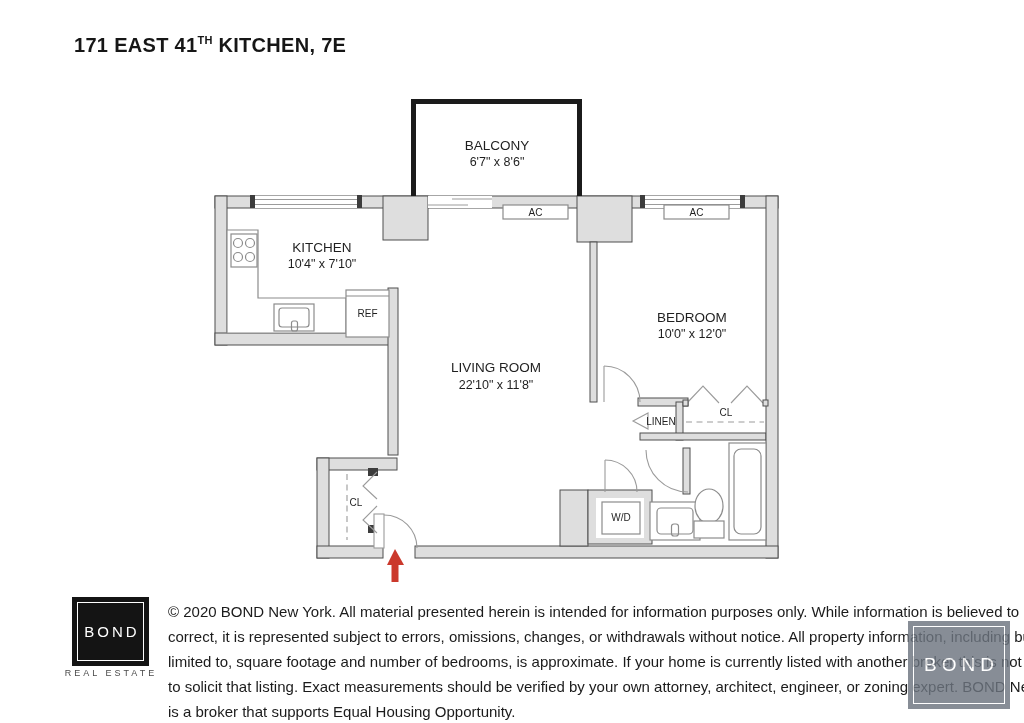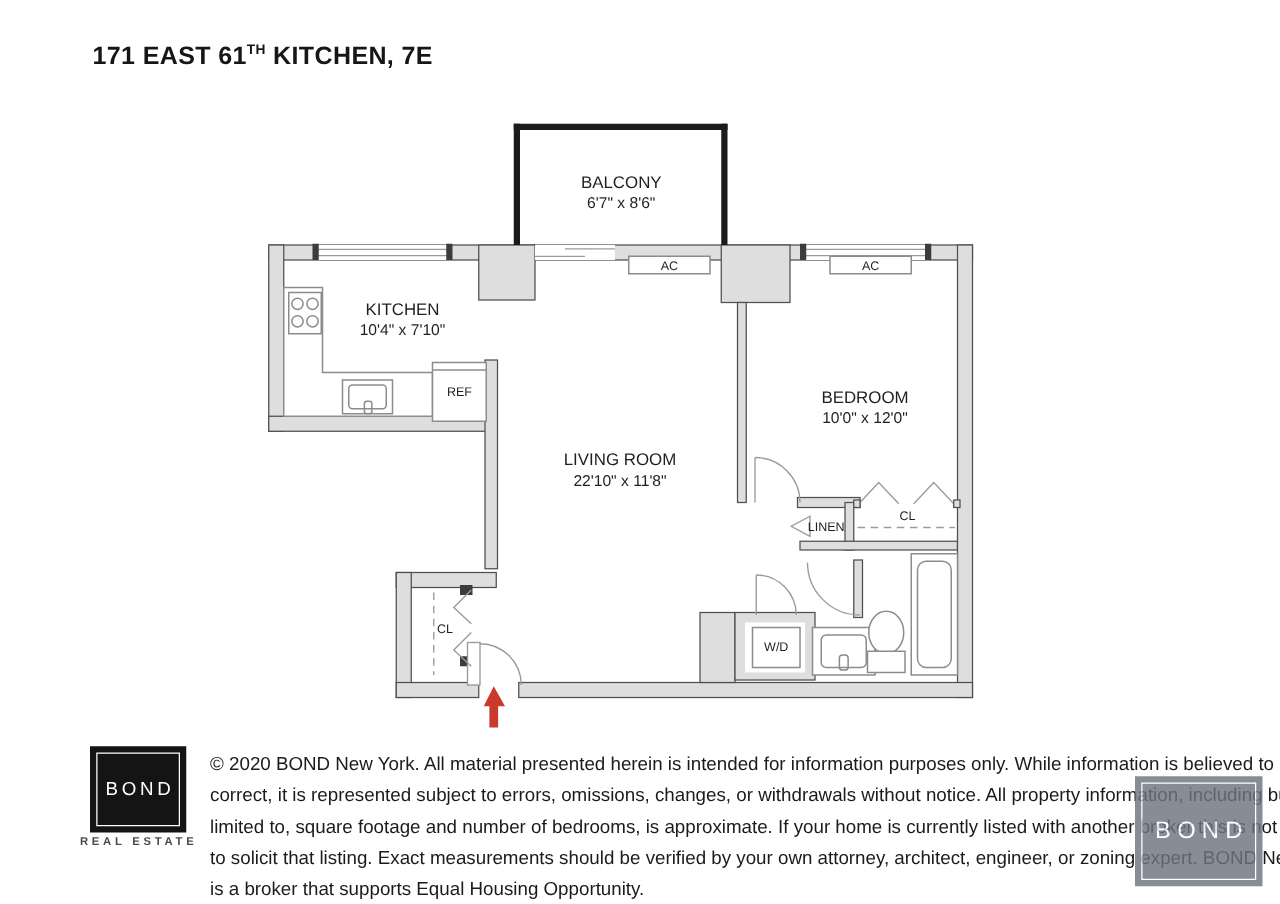--- a/index.html
+++ b/index.html
@@ -31,37 +31,37 @@
   .small{font-size:10px;}
 
   
   .logo{position:absolute;left:72px;top:597px;width:77px;height:69px;
         background:var(--logo-bg);display:flex;align-items:center;justify-content:center;}
   .logo .inner{position:absolute;left:5px;top:5px;right:5px;bottom:5px;
         border:1.5px solid #fff;}
   .logo .brand{position:relative;color:#fff;font-size:15px;letter-spacing:3px;
         padding-left:3px;}
   .logo-tagline{position:absolute;left:60px;top:668px;width:102px;text-align:center;
-        font-size:9px;letter-spacing:3px;color:#4a4a4a;white-space:nowrap;font-weight:bold;}
+        font-size:9px;letter-spacing:3px;color:#4a4a4a;white-space:nowrap;}
   .disclaimer{position:absolute;left:168px;top:599px;width:800px;
         font-size:15px;line-height:25px;color:#1b1b1b;white-space:pre;}
   .watermark{position:absolute;left:908px;top:621px;width:102px;height:88px;
         background:var(--watermark-bg);opacity:.82;display:flex;align-items:center;
         justify-content:center;}
   .watermark .inner{position:absolute;left:5px;top:5px;right:5px;bottom:5px;
         border:1.5px solid #fff;}
   .watermark .wm-text{position:relative;color:#fff;font-size:19px;letter-spacing:5px;
         padding-left:5px;}
 </style>
 </head>
 <body>
 
 <div id="stage">
 
-  <div class="title"><span>171 EAST 61</span><sup>TH</sup><span> KITCHEN, 7E</span></div>
+  <div class="title"><span>171 EAST 41</span><sup>TH</sup><span> KITCHEN, 7E</span></div>
 
   <svg width="1024" height="723" viewBox="0 0 1024 723">
 
     <g>
       <rect class="wall" x="215" y="196" width="563" height="12"></rect>
       <rect class="wall" x="215" y="196" width="12" height="149"></rect>
       <rect class="wall" x="215" y="333" width="182" height="12"></rect>
       <rect class="wall" x="388" y="288" width="10" height="167"></rect>
       <rect class="wall" x="383" y="196" width="45" height="44"></rect>
       <rect class="wall" x="577" y="196" width="55" height="46"></rect>

